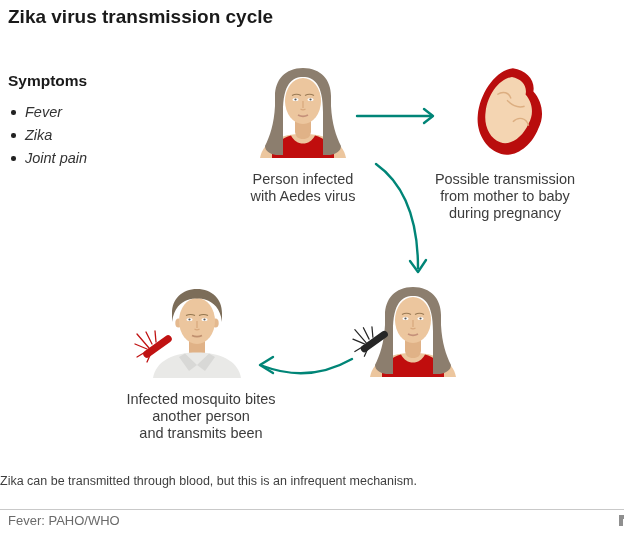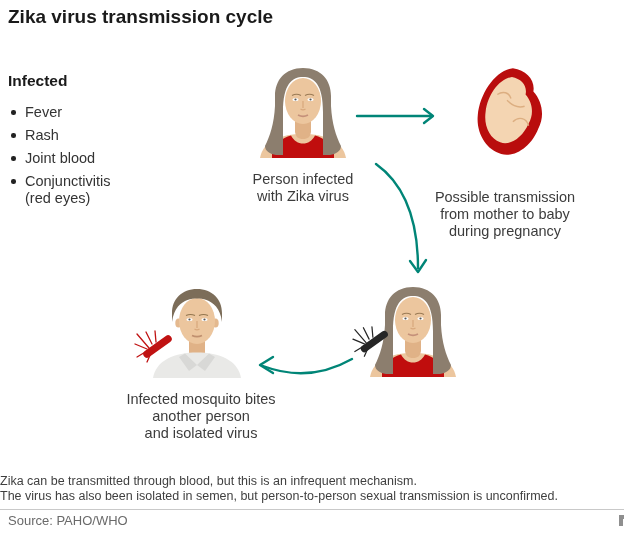--- a/index.html
+++ b/index.html
@@ -11,21 +11,21 @@
     position:absolute;left:8px;top:6px;font-size:19px;font-weight:bold;color:#1a1a1a;
   }
   .symptoms-heading{
     position:absolute;left:8px;top:72px;font-size:15.5px;font-weight:bold;color:#1a1a1a;
   }
   .symptoms-list{
     position:absolute;left:8px;top:104px;width:160px;margin:0;padding:0;list-style:none;
   }
   .symptoms-list li{
     position:relative;padding-left:17px;font-size:14.5px;line-height:17px;
-    margin-bottom:6px;color:#333;white-space:pre-line;
+    margin-bottom:6px;color:#333;white-space:pre-line;font-style:italic;
   }
   .symptoms-list li::before{
     content:"";position:absolute;left:3px;top:6px;width:4.5px;height:4.5px;
     border-radius:50%;background:#222;
   }
   .fig{position:absolute;}
   .fig svg{display:block;}
   .node-label{
     position:absolute;transform:translateX(-50%);text-align:center;
     font-size:14.5px;line-height:17px;color:#3c3c3c;white-space:pre-line;
@@ -41,59 +41,57 @@
     display:flex;align-items:center;justify-content:center;
   }
 </style>
 </head>
 <body>
 
 <div class="canvas">
 
   <div class="title">Zika virus transmission cycle</div>
 
-  <div class="symptoms-heading">Infected</div>
+  <div class="symptoms-heading">Symptoms</div>
   <ul class="symptoms-list">
     <li>Fever</li>
-    <li>Rash</li>
-    <li>Joint blood</li>
-    <li>Conjunctivitis
-(red eyes)</li>
+    <li>Zika</li>
+    <li>Joint pain</li>
   </ul>
 
   <div class="fig" style="left:248px;top:68px;">
     <svg width="110" height="90" viewBox="0 0 110 90">
       <path d="M12,90 C15,73 33,66 55,66 C77,66 95,73 98,90 Z" fill="#ecc69e"></path>
       <path d="M47,50 L47,64 C48,69 50,71 55,71 C60,71 62,69 63,64 L63,50 Z" fill="#e0b287"></path>
       <ellipse cx="55" cy="33" rx="18" ry="23" fill="#ecc69e"></ellipse>
       <path d="M24,90 L24,86 C26,76 34,70 43,67.5 C46,73 50,75.5 55,75.5 C60,75.5 64,73 67,67.5 C76,70 84,76 86,86 L86,90 Z" fill="#c00d0d"></path>
       <path d="M55,0 C37,0 27,12 27,28 L27,38 C26,56 22,68 17,78 C17,83 22,86 28,87 L35,87 L35,44 C35,16 44,9 55,9 C66,9 75,16 75,44 L75,87 L82,87 C88,86 93,83 93,78 C88,68 84,56 83,38 L83,28 C83,12 73,0 55,0 Z" fill="#8c7e6e"></path>
       <path d="M44,27.5 q4.5,-2.5 9,0" stroke="#9b7b55" stroke-width="1.2" fill="none"></path>
       <path d="M57,27.5 q4.5,-2.5 9,0" stroke="#9b7b55" stroke-width="1.2" fill="none"></path>
       <ellipse cx="47.5" cy="31.5" rx="3" ry="1.6" fill="#fff"></ellipse>
       <circle cx="47.5" cy="31.5" r="1.1" fill="#555"></circle>
       <ellipse cx="62.5" cy="31.5" rx="3" ry="1.6" fill="#fff"></ellipse>
       <circle cx="62.5" cy="31.5" r="1.1" fill="#555"></circle>
       <path d="M55,33 L55,40 M52.5,41 q2.5,1.6 5,0" stroke="#d8a87c" stroke-width="1.2" fill="none"></path>
       <path d="M50,47 q5,2.6 10,0" stroke="#c5917a" stroke-width="1.7" fill="none"></path>
     </svg>
   </div>
   <div class="node-label" style="left:303px;top:171px;width:170px;">Person infected
-with Zika virus</div>
+with Aedes virus</div>
 
   <div class="fig" style="left:470px;top:66px;">
     <svg width="78" height="96" viewBox="0 0 80 96">
       <path d="M44,1 C58,3 67,13 65,25 C74,35 77,50 70,63 C63,81 46,93 32,89 C17,85 6,68 8,49 C10,27 26,3 44,1 Z" fill="#b90d0d"></path>
       <path d="M43,10 C53,12 59,19 57,28 C64,36 66,48 60,58 C54,72 41,81 31,77 C20,73 14,60 16,46 C18,28 30,12 43,10 Z" fill="#f4d5b2"></path>
       <path d="M44,56 C50,50 58,52 60,60" stroke="#dcae81" stroke-width="1.5" fill="none"></path>
       <path d="M38,34 C44,40 50,42 56,40" stroke="#dcae81" stroke-width="1.5" fill="none"></path>
       <path d="M28,28 C34,24 40,26 42,32" stroke="#dcae81" stroke-width="1.5" fill="none"></path>
     </svg>
   </div>
-  <div class="node-label" style="left:505px;top:189px;width:180px;">Possible transmission
+  <div class="node-label" style="left:505px;top:171px;width:180px;">Possible transmission
 from mother to baby
 during pregnancy</div>
 
   <div class="fig" style="left:358px;top:287px;">
     <svg width="110" height="90" viewBox="0 0 110 90">
       <path d="M12,90 C15,73 33,66 55,66 C77,66 95,73 98,90 Z" fill="#ecc69e"></path>
       <path d="M47,50 L47,64 C48,69 50,71 55,71 C60,71 62,69 63,64 L63,50 Z" fill="#e0b287"></path>
       <ellipse cx="55" cy="33" rx="18" ry="23" fill="#ecc69e"></ellipse>
       <path d="M24,90 L24,86 C26,76 34,70 43,67.5 C46,73 50,75.5 55,75.5 C60,75.5 64,73 67,67.5 C76,70 84,76 86,86 L86,90 Z" fill="#c00d0d"></path>
       <path d="M55,0 C37,0 27,12 27,28 L27,38 C26,56 22,68 17,78 C17,83 22,86 28,87 L35,87 L35,44 C35,16 44,9 55,9 C66,9 75,16 75,44 L75,87 L82,87 C88,86 93,83 93,78 C88,68 84,56 83,38 L83,28 C83,12 73,0 55,0 Z" fill="#8c7e6e"></path>
@@ -151,46 +149,45 @@
           <path d="M13,21 L3,27"></path>
         <path d="M17,23 L13,32"></path>
           <path d="M18,14 L12,2"></path>
           <path d="M22,12 L21,1"></path>
       </g>
       <line x1="13" y1="24" x2="34" y2="9" stroke="#c01212" stroke-width="7.5" stroke-linecap="round"></line>
     </svg>
   </div>
   <div class="node-label" style="left:201px;top:391px;width:220px;">Infected mosquito bites
 another person
-and isolated virus</div>
+and transmits been</div>
 
   <svg class="arrows" width="624" height="539" viewBox="0 0 624 539">
     <g stroke="#008577" stroke-width="2.4" fill="none" stroke-linecap="round" stroke-linejoin="round">
       <g>
         <path d="M357,116 L432,116"></path>
         <path d="M424,109 L433,116 L424,123"></path>
       </g>
       <g>
         <path d="M376,164 C404,184 418,220 418,268"></path>
         <path d="M410,261 L418,272 L426,260"></path>
       </g>
       <g>
         <path d="M352,359 C322,376 292,377 263,366"></path>
         <path d="M273,357 L260,365 L273,373"></path>
       </g>
     </g>
   </svg>
 
   <div class="footnotes">
     <div class="footnote">Zika can be transmitted through blood, but this is an infrequent mechanism.</div>
-    <div class="footnote">The virus has also been isolated in semen, but person-to-person sexual transmission is unconfirmed.</div>
   </div>
 
   <div class="divider"></div>
-  <div class="source">Source: PAHO/WHO</div>
+  <div class="source">Fever: PAHO/WHO</div>
 
   <div class="bbc-logo">
     <div class="block">B</div>
     <div class="block">B</div>
     <div class="block">C</div>
   </div>
 
 </div>
 
 </body></html>

